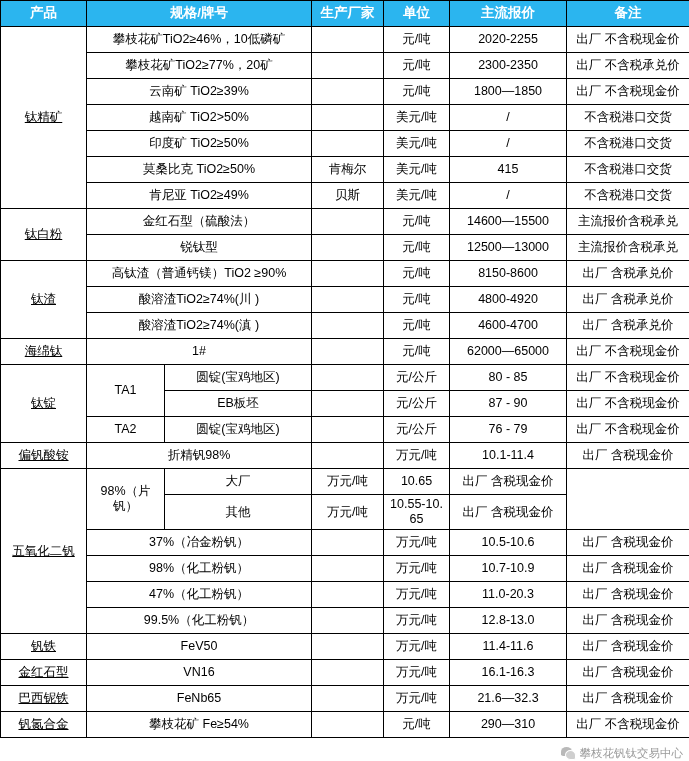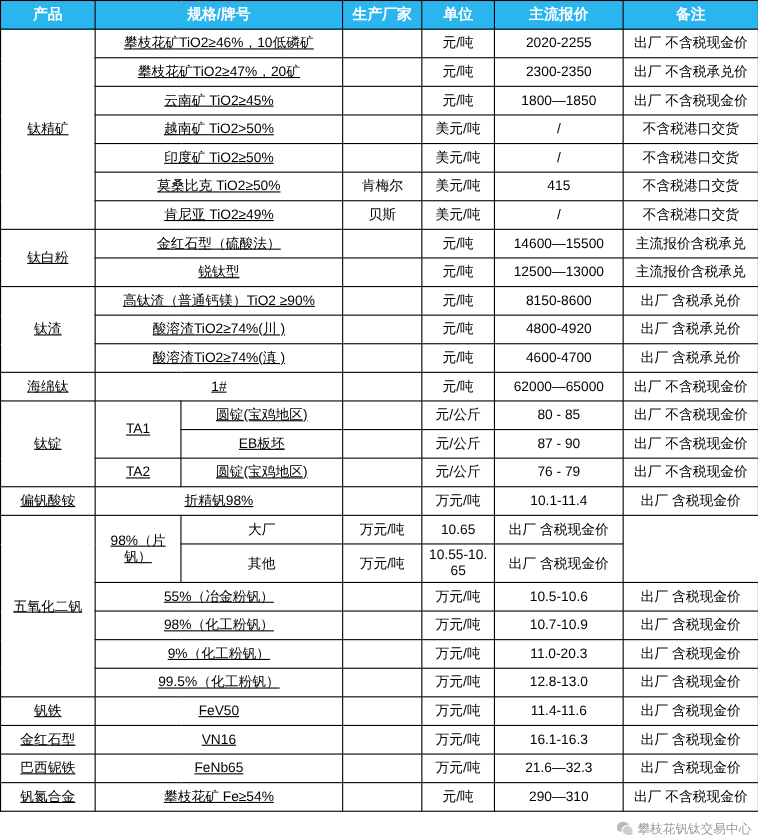--- a/index.html
+++ b/index.html
@@ -35,21 +35,20 @@
   table.price-table thead td {
     background: #2bb5ef;
     color: #ffffff;
     font-weight: bold;
     font-size: 13.5px;
     height: 26px;
   }
   td.left {
     text-align: left;
     padding-left: 6px;
-    text-decoration: underline;
   }
   td.prod {
     font-weight: bold;
     font-size: 13.5px;
     text-decoration: underline;
   }
   .footer {
     position: relative;
     height: 48px;
     width: 689px;
@@ -111,28 +110,28 @@
   <tbody id="table-body">
       <tr>
         <td rowspan="7" class="prod">钛精矿</td>
         <td colspan="2" class="left">攀枝花矿TiO2≥46%，10低磷矿</td>
         <td></td>
         <td>元/吨</td>
         <td>2020-2255</td>
         <td>出厂 不含税现金价</td>
       </tr>
       <tr>
-        <td colspan="2" class="left">攀枝花矿TiO2≥47%，20矿</td>
+        <td colspan="2" class="left">攀枝花矿TiO2≥77%，20矿</td>
         <td></td>
         <td>元/吨</td>
         <td>2300-2350</td>
         <td>出厂 不含税承兑价</td>
       </tr>
       <tr>
-        <td colspan="2" class="left">云南矿 TiO2≥45%</td>
+        <td colspan="2" class="left">云南矿 TiO2≥39%</td>
         <td></td>
         <td>元/吨</td>
         <td>1800—1850</td>
         <td>出厂 不含税现金价</td>
       </tr>
       <tr>
         <td colspan="2" class="left">越南矿 TiO2&gt;50%</td>
         <td></td>
         <td>美元/吨</td>
         <td>/</td>
@@ -244,35 +243,35 @@
         <td>10.65</td>
         <td>出厂 含税现金价</td>
       </tr>
       <tr>
         <td>其他</td>
         <td>万元/吨</td>
         <td>10.55-10.65</td>
         <td>出厂 含税现金价</td>
       </tr>
       <tr>
-        <td colspan="2" class="left">55%（冶金粉钒）</td>
+        <td colspan="2" class="left">37%（冶金粉钒）</td>
         <td></td>
         <td>万元/吨</td>
         <td>10.5-10.6</td>
         <td>出厂 含税现金价</td>
       </tr>
       <tr>
         <td colspan="2" class="left">98%（化工粉钒）</td>
         <td></td>
         <td>万元/吨</td>
         <td>10.7-10.9</td>
         <td>出厂 含税现金价</td>
       </tr>
       <tr>
-        <td colspan="2" class="left">9%（化工粉钒）</td>
+        <td colspan="2" class="left">47%（化工粉钒）</td>
         <td></td>
         <td>万元/吨</td>
         <td>11.0-20.3</td>
         <td>出厂 含税现金价</td>
       </tr>
       <tr>
         <td colspan="2" class="left">99.5%（化工粉钒）</td>
         <td></td>
         <td>万元/吨</td>
         <td>12.8-13.0</td>

